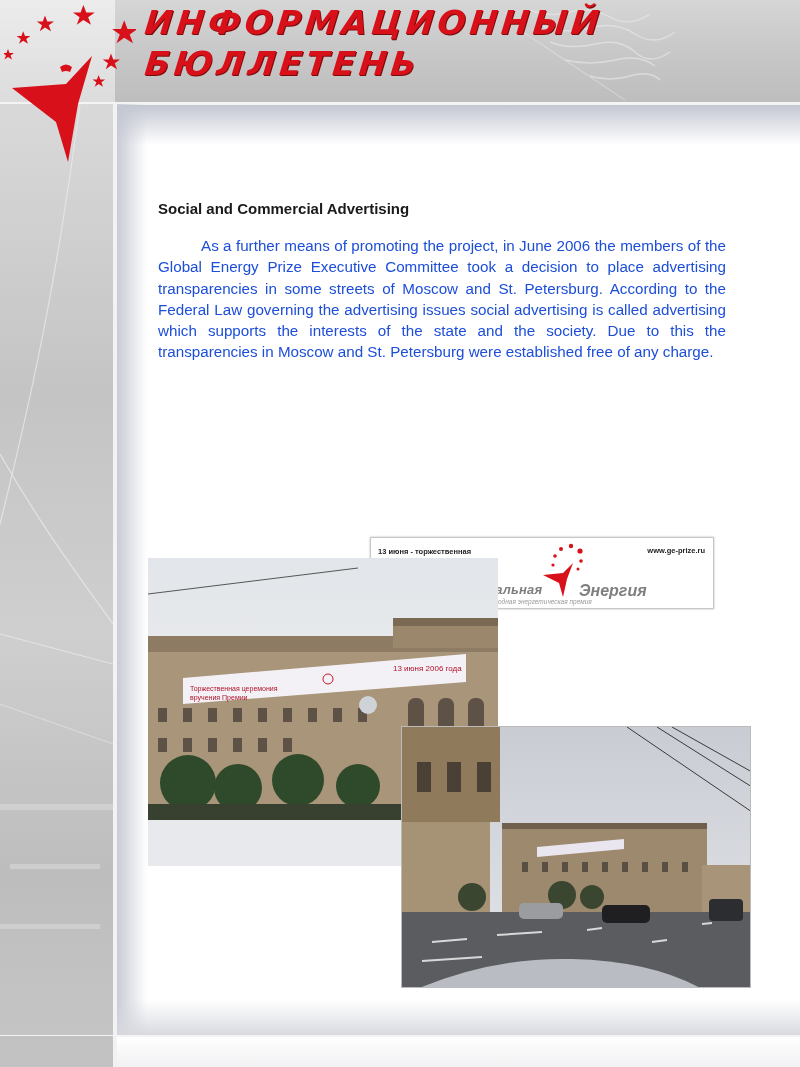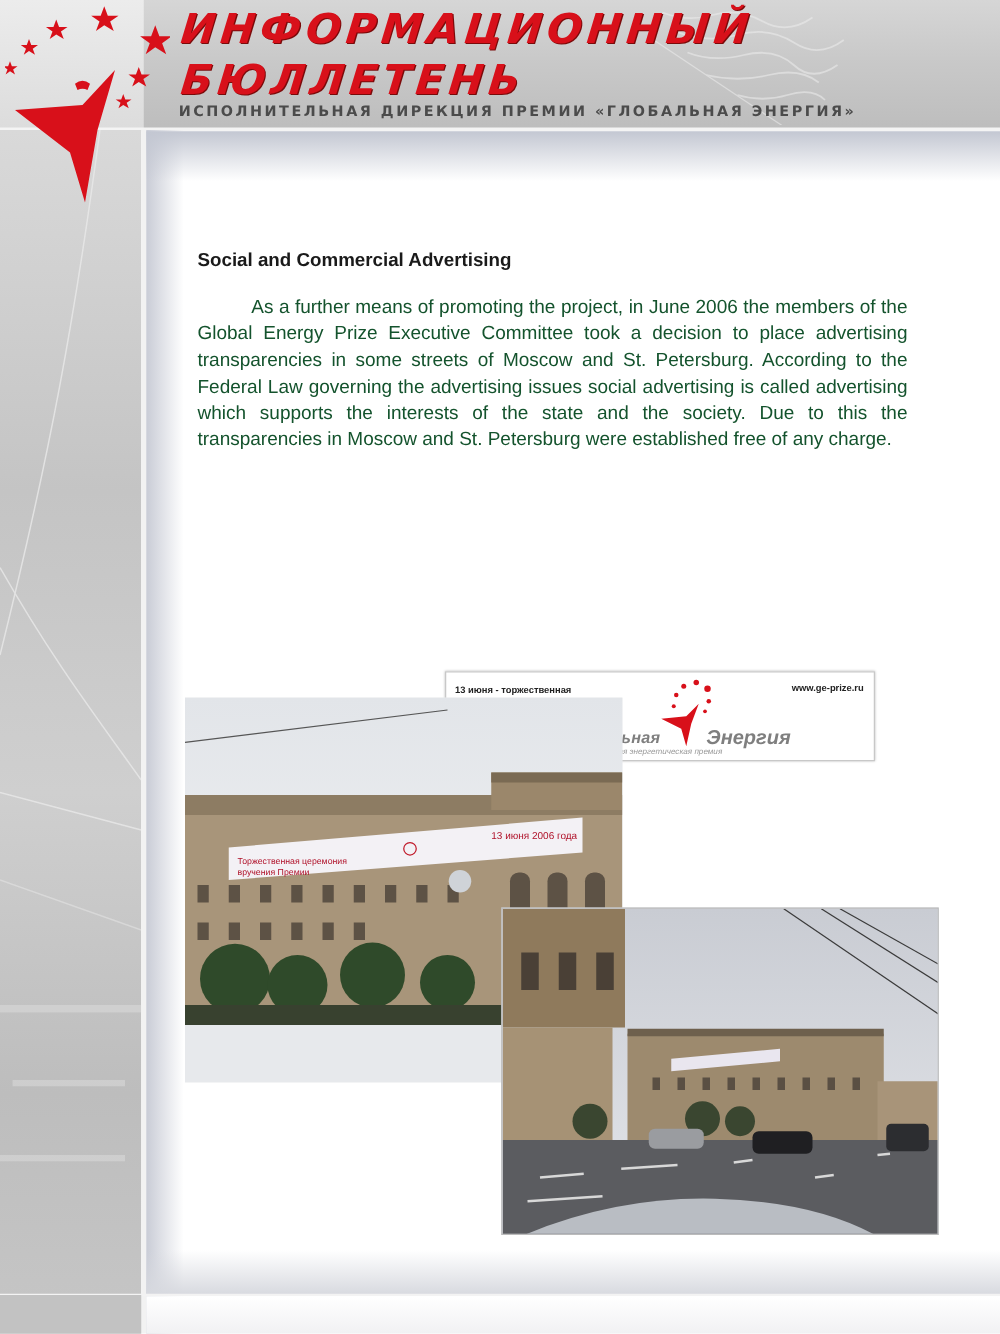--- a/index.html
+++ b/index.html
@@ -33,25 +33,25 @@
   .bottom-strip { position:absolute; left:117px; top:1037px; width:683px; height:30px; background:linear-gradient(180deg,#fff,#f1f1f3); }
   .bottom-left { position:absolute; left:0; top:1036px; width:113px; height:31px; background:#c2c2c2; }
 
   .sidebar svg { position:absolute; left:0; top:0; }
 
   
   .logo { position:absolute; left:4px; top:4px; width:132px; height:162px; }
 
   
   .heading { position:absolute; left:158px; top:172px; font-size:15px; font-weight:bold; color:#1a1a1a;margin-top:28px; }
-  .body-text { position:absolute; left:158px; top:235px; width:568px; font-size:15.2px; line-height:21.3px; color:#14532d;
+  .body-text { position:absolute; left:158px; top:235px; width:568px; font-size:15.2px; line-height:21.3px; color:#1d4ed8;
     text-align:justify; text-indent:43px; margin:0; }
 
   
-  .banner { position:absolute; left:356px; top:537px; width:342px; height:70px; background:#fff; border:1px solid #c8c8c8; box-shadow:0 0 2px #bbb; }
+  .banner { position:absolute; left:370px; top:537px; width:342px; height:70px; background:#fff; border:1px solid #c8c8c8; box-shadow:0 0 2px #bbb; }
   .banner .b-left { position:absolute; left:7px; top:8px; font-size:7.5px; font-weight:bold; color:#222; line-height:11px; }
   .banner .b-url { position:absolute; right:8px; top:8px; font-size:7.5px; font-weight:bold; color:#222; }
   .banner .b-brand { position:absolute; left:92px; top:44px; font-size:13px; font-weight:bold; font-style:italic; color:#7f7f7f; letter-spacing:.2px; }
   .banner .b-brand2 { position:absolute; left:208px; top:44px; font-size:16px; font-weight:bold; font-style:italic; color:#7f7f7f; }
   .banner .b-tag { position:absolute; left:96px; top:60px; font-size:6.5px; color:#9a9a9a; font-style:italic; }
   .banner .b-logo { position:absolute; left:170px; top:3px; }
 
   
   .photo1 { position:absolute; left:148px; top:558px; width:350px; height:308px; overflow:hidden; background:#e7e9ec; }
   .photo2 { position:absolute; left:401px; top:726px; width:350px; height:262px; overflow:hidden; background:#d4d7dc; border:1px solid #bbb; box-sizing:border-box; }
@@ -66,21 +66,20 @@
       <path d="M10 10 q20 8 40 2 t40 5 t40 -3"></path>
       <path d="M20 25 q25 10 50 3 t45 6 t40 -2"></path>
       <path d="M30 42 q20 8 45 2 t40 8 t35 0"></path>
       <path d="M45 60 q25 6 50 0 t40 6"></path>
       <path d="M70 76 q20 6 40 0 t30 4"></path>
       <path d="M0 30 L120 110" stroke-width="1"></path>
     </g>
   </svg>
   <div class="title-line title-1">ИНФОРМАЦИОННЫЙ</div>
   <div class="title-line title-2">БЮЛЛЕТЕНЬ</div>
-  <div class="subtitle">ИСПОЛНИТЕЛЬНАЯ ДИРЕКЦИЯ ПРЕМИИ «ГЛОБАЛЬНАЯ ЭНЕРГИЯ»</div>
 </div>
 <div class="header-rule"></div>
 
 <div class="sidebar">
   <svg width="113" height="963">
     <g stroke="#e9e9e9" stroke-width="1.2" fill="none" opacity=".8">
       <path d="M80 0 C60 150 40 260 0 420"></path>
       <path d="M0 350 C40 420 70 460 113 520"></path>
       <path d="M0 530 L113 560"></path>
       <path d="M0 600 L113 640" opacity=".6"></path>

